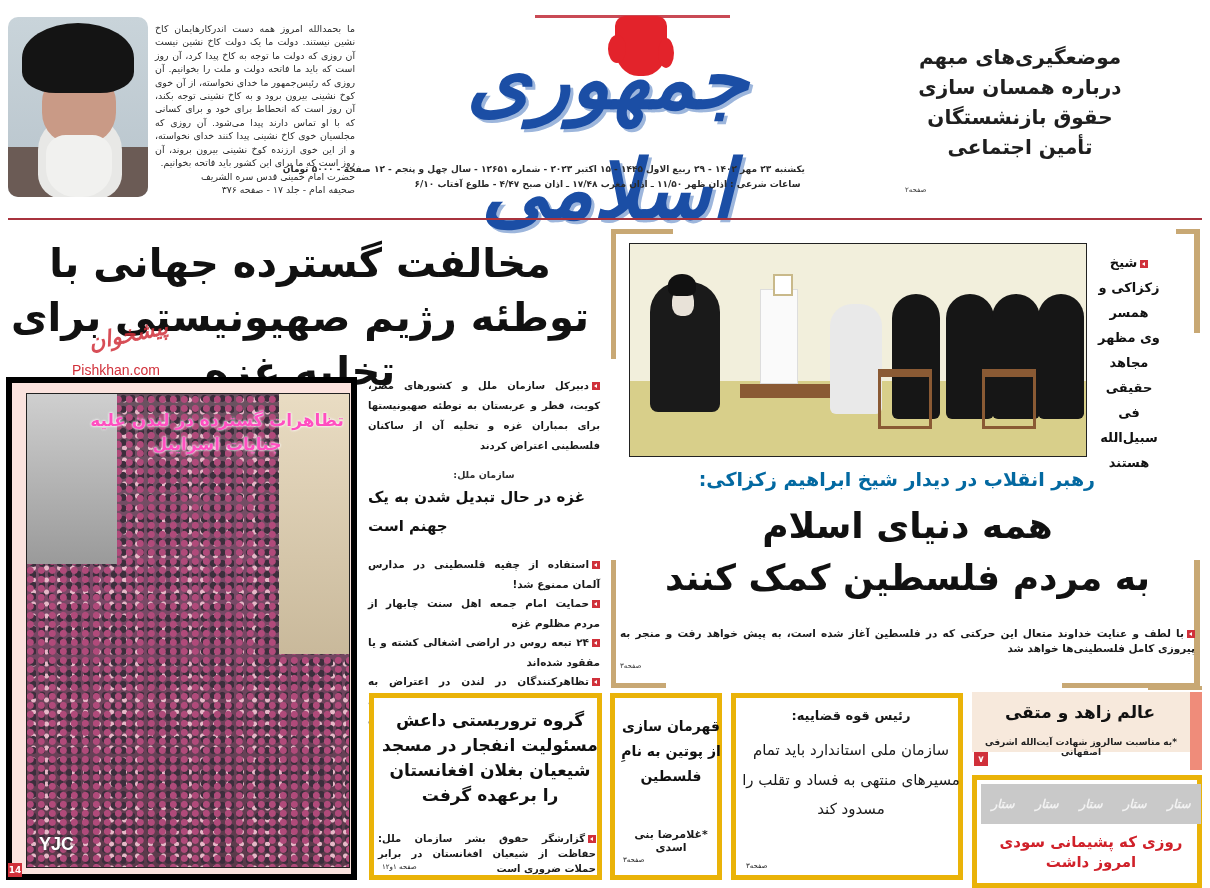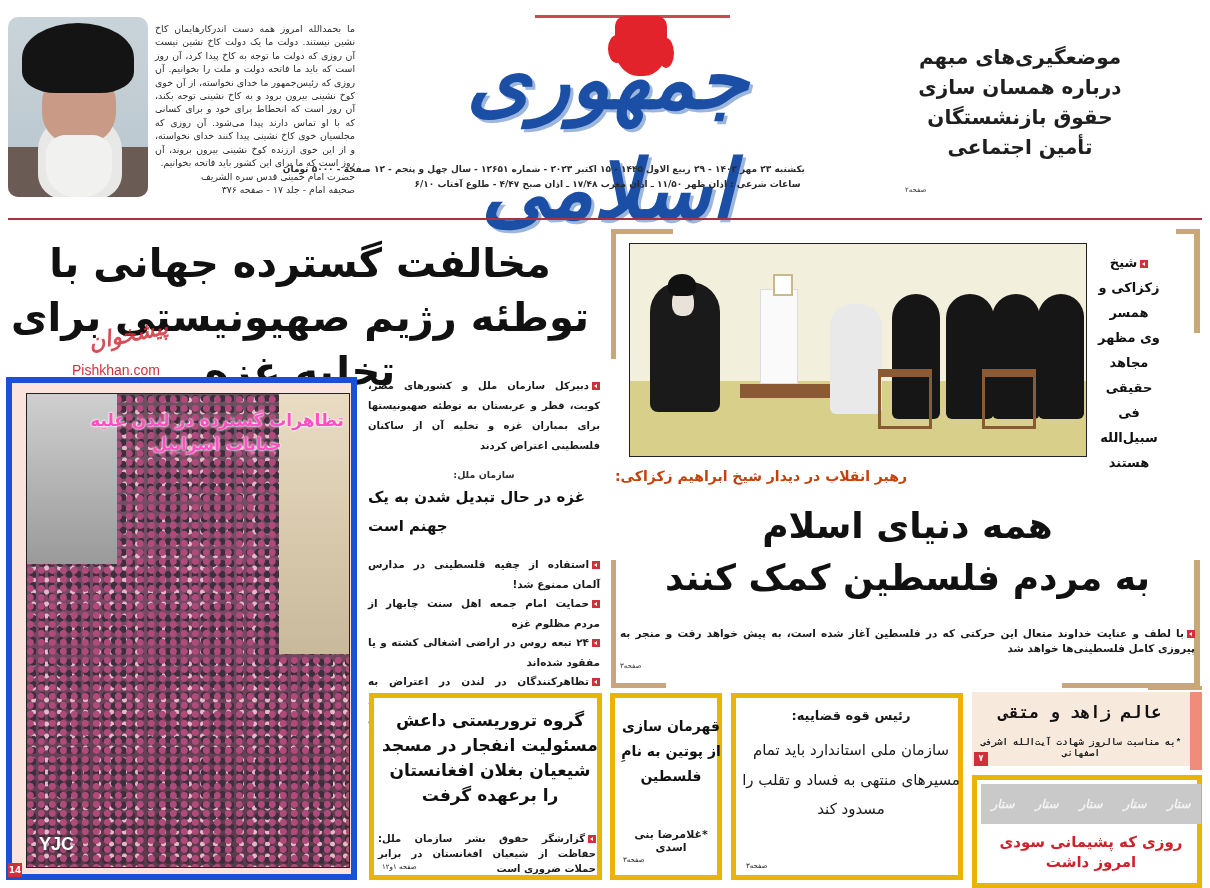--- a/index.html
+++ b/index.html
@@ -35,21 +35,21 @@
   .top-right-page { left: 905px; top: 186px; font-size: 7px; color: #333; }
 
   .masthead-rule { left: 8px; top: 218px; width: 1194px; height: 2px; background: #a8333e; }
 
   
   .main-headline { left: 10px; top: 236px; width: 580px; font-size: 40px; line-height: 54px; font-weight: bold; text-align: center; color: #111; letter-spacing: -0.5px; }
   .watermark-fa { left: 88px; top: 322px; font-size: 22px; color: #d1303a; font-style: italic; transform: rotate(-12deg); opacity: 0.85; font-weight: bold; }
   .watermark-en { left: 72px; top: 362px; font-size: 14px; color: #d1303a; font-family: "Liberation Sans", sans-serif; }
 
   
-  .london-frame { left: 6px; top: 377px; width: 351px; height: 503px; background: #1d4ed8; padding: 6px; }
+  .london-frame { left: 6px; top: 377px; width: 351px; height: 503px; background: #000000; padding: 6px; }
   .london-inner { position: absolute; left: 6px; top: 6px; right: 6px; bottom: 6px; background: #fbe3de; }
   .london-photo { position: absolute; left: 14px; top: 10px; width: 324px; height: 475px; border: 1px solid #222; overflow: hidden;
     background:
       radial-gradient(circle at 30% 60%, #b04a7a 0 3px, transparent 4px) 0 0/11px 9px,
       radial-gradient(circle at 70% 40%, #3c2e3c 0 3px, transparent 4px) 0 0/9px 11px,
       radial-gradient(circle at 50% 50%, #e6b9c8 0 2px, transparent 3px) 0 0/13px 12px,
       linear-gradient(180deg, #6a5260 0%, #7a4a68 40%, #5a3a4a 100%); }
   .london-building-left { position: absolute; left: 0; top: 0; width: 90px; height: 170px; background: linear-gradient(180deg, #cfcfcf, #9a9a9a); }
   .london-building-right { position: absolute; right: 0; top: 0; width: 70px; height: 260px; background: linear-gradient(180deg, #e9dcc3, #c9b99b); }
   .london-photo-title { position: absolute; left: 60px; top: 14px; width: 260px; text-align: center; font-size: 17px; line-height: 24px; font-weight: bold; color: #ff4fc0; text-shadow: 0 0 3px #fff, 0 0 2px #fff; }
@@ -76,21 +76,21 @@
   .meet-leader { position: absolute; left: 20px; top: 38px; width: 70px; height: 130px; background: #1a1a1a; border-radius: 30px 30px 8px 8px; }
   .meet-leader-head { position: absolute; left: 38px; top: 30px; width: 28px; height: 22px; background: #111; border-radius: 50% 50% 30% 30%; }
   .meet-leader-face { position: absolute; left: 42px; top: 46px; width: 22px; height: 26px; background: #e8e2d8; border-radius: 40%; }
   .meet-table { position: absolute; left: 110px; top: 140px; width: 130px; height: 14px; background: #8a5a34; }
   .meet-guest { position: absolute; left: 200px; top: 60px; width: 52px; height: 110px; background: #e9e9e9; border-radius: 22px 22px 6px 6px; }
   .meet-woman { position: absolute; top: 50px; width: 48px; height: 125px; background: #161616; border-radius: 24px 24px 6px 6px; }
   .meet-side-table { position: absolute; top: 125px; width: 54px; height: 60px; border: 3px solid #8a5a34; border-top-width: 8px; }
 
   .right-side-text { left: 1098px; top: 250px; width: 62px; font-size: 13px; line-height: 25px; font-weight: bold; text-align: center; color: #111; }
 
-  .kicker-leader { left: 615px; top: 468px; width: 480px; font-size: 14px; font-weight: bold; text-align: left; color: #c2410c; }
+  .kicker-leader { left: 615px; top: 468px; width: 480px; font-size: 19px; font-weight: bold; text-align: right; color: #0369a1; }
   .main-right-headline { left: 615px; top: 500px; width: 585px; font-size: 36px; line-height: 52px; font-weight: bold; text-align: center; color: #111; }
   .right-lead { left: 620px; top: 626px; width: 575px; font-size: 10.5px; line-height: 15px; font-weight: bold; text-align: justify; color: #1a1a1a; }
   .right-page { left: 620px; top: 662px; font-size: 7px; color: #333; }
 
   
   .box { border: 5px solid #eab308; background: #fff; }
   .isis-box { left: 369px; top: 693px; width: 233px; height: 187px; }
   .isis-headline { position: absolute; left: 6px; top: 10px; width: 220px; font-size: 17px; line-height: 25px; font-weight: bold; text-align: center; color: #111; }
   .isis-lead { position: absolute; left: 4px; top: 133px; width: 218px; font-size: 10px; line-height: 15px; font-weight: bold; text-align: justify; }
   .isis-page { position: absolute; left: 8px; top: 165px; font-size: 7px; }
@@ -98,21 +98,21 @@
   .putin-box { left: 610px; top: 693px; width: 112px; height: 187px; }
   .putin-headline { position: absolute; left: 4px; top: 16px; width: 104px; font-size: 14px; line-height: 25px; font-weight: bold; text-align: center; color: #111; }
   .putin-author { position: absolute; left: 4px; top: 130px; width: 104px; font-size: 11px; text-align: center; font-weight: bold; }
   .putin-page { position: absolute; left: 8px; top: 158px; font-size: 7px; }
 
   .judiciary-box { left: 731px; top: 693px; width: 232px; height: 187px; }
   .judiciary-kicker { position: absolute; left: 4px; top: 10px; width: 222px; font-size: 13px; font-weight: bold; text-align: center; }
   .judiciary-body { position: absolute; left: 4px; top: 38px; width: 222px; font-size: 15px; line-height: 29.5px; text-align: center; color: #1a1a1a; }
   .judiciary-page { position: absolute; left: 10px; top: 164px; font-size: 7px; }
 
-  .scholar-box { left: 972px; top: 692px; width: 230px; height: 74px; background: #f7e9dc; font-family: Liberation Mono, monospace; }
+  .scholar-box { left: 972px; top: 692px; width: 230px; height: 60px; background: #f7e9dc; }
   .scholar-stripe { position: absolute; right: 0; top: 0; width: 12px; height: 78px; background: #ef8c7a; }
   .scholar-title { position: absolute; left: 8px; top: 10px; width: 200px; font-size: 17px; font-weight: bold; text-align: center; color: #111; }
   .scholar-sub { position: absolute; left: 4px; top: 45px; width: 210px; font-size: 9px; font-weight: bold; text-align: center; color: #222; }
   .scholar-tag { position: absolute; left: 2px; top: 60px; width: 14px; height: 14px; background: #d0303a; color: #fff; font-size: 9px; line-height: 14px; text-align: center; font-weight: bold; }
 
   .column-box { left: 972px; top: 775px; width: 230px; height: 113px; }
   .column-banner { position: absolute; left: 4px; top: 4px; width: 220px; height: 40px; background: #c9c9c9; overflow: hidden; }
   .column-banner span { display: inline-block; width: 44px; font-size: 12px; color: #f2f2f2; font-style: italic; font-weight: bold; text-align: center; line-height: 40px; }
   .column-headline { position: absolute; left: 4px; top: 52px; width: 220px; font-size: 15px; line-height: 20px; font-weight: bold; text-align: center; color: #d0212a; }
 </style>

